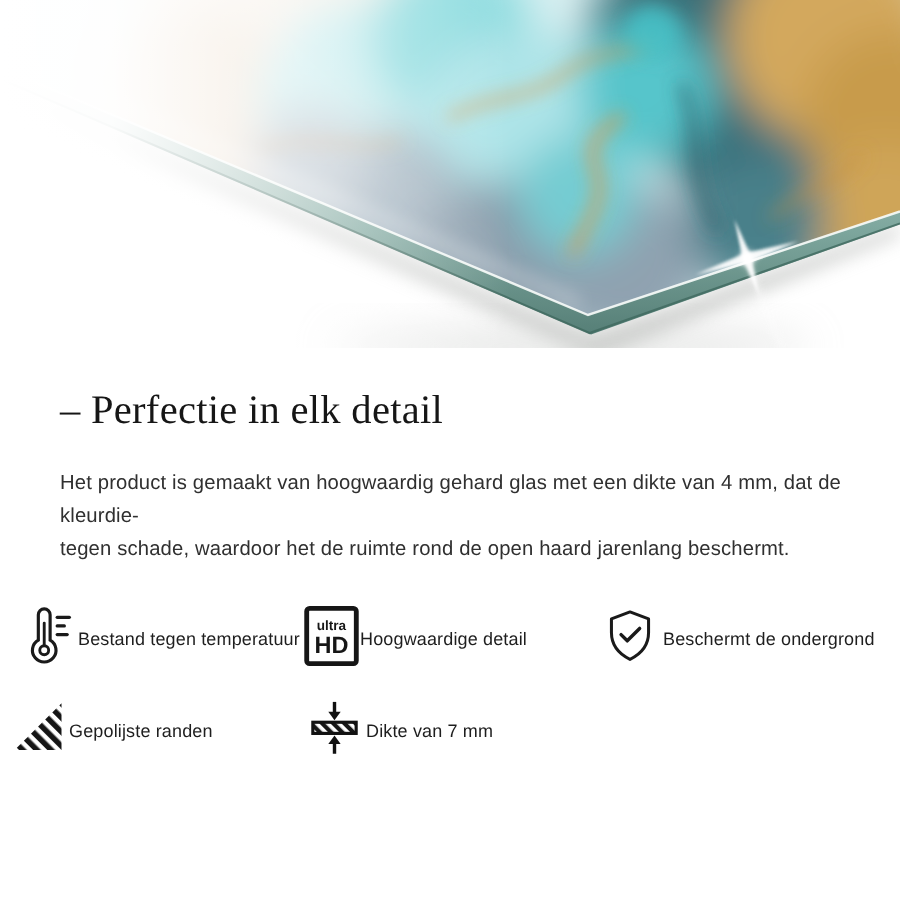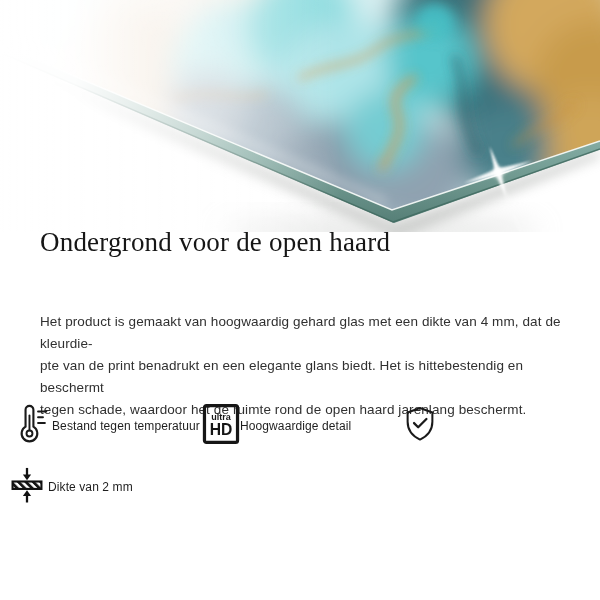--- a/index.html
+++ b/index.html
@@ -115,26 +115,26 @@
         <polygon points="0,-27 3,0 0,27 -3,0" fill="#ffffff" opacity="0.95" filter="url(#bTiny)"></polygon>
         <polygon points="-36,0 0,3.5 36,0 0,-3.5" fill="#ffffff" opacity="0.95" filter="url(#bTiny)"></polygon>
         <circle r="4.5" fill="#ffffff" filter="url(#bSm)"></circle>
         <circle r="2" fill="#ffffff"></circle>
       </g>
     </g>
   </svg>
 </div>
 
 <h1 class="heading" style="margin:0;font-weight:400;">
-  <span>Ondergrond voor de open haard</span><br>
+  <br>
+  <span>– Perfectie in elk detail</span>
 </h1>
 
 <div class="intro">
   <div>Het product is gemaakt van hoogwaardig gehard glas met een dikte van 4 mm, dat de kleurdie-</div>
-  <div>pte van de print benadrukt en een elegante glans biedt. Het is hittebestendig en beschermt</div>
   <div>tegen schade, waardoor het de ruimte rond de open haard jarenlang beschermt.</div>
 </div>
 
 <div class="features">
 
   <div class="feature">
     <div class="icon-wrap">
       <svg class="ico" width="46" height="46" viewBox="0 0 48 48">
         <g fill="none" stroke="#1a1a1a" stroke-width="2.2" stroke-linecap="round">
           <path d="M20.4,26.8 V9.2 a4.1,4.1 0 0 1 8.2,0 V26.8 a8.2,8.2 0 1 1 -8.2,0 Z"></path>
@@ -162,35 +162,49 @@
 
   <div class="feature">
     <div class="icon-wrap">
       <svg class="ico" width="44" height="44" viewBox="0 0 48 48">
         <g fill="none" stroke="#1a1a1a" stroke-linecap="round" stroke-linejoin="round">
           <path stroke-width="2.2" d="M24,6.5 L37.5,11.5 V21.5 C37.5,31.5 31,37.6 24,41 C17,37.6 10.5,31.5 10.5,21.5 V11.5 Z"></path>
           <path stroke-width="2.5" d="M17.5,23 L22,27.5 L31,18.5"></path>
         </g>
       </svg>
     </div>
-  </div>
-
-
+    <div class="feature-label">Beschermt de ondergrond</div>
+  </div>
+
+
+  <div class="feature">
+    <div class="icon-wrap">
+      <svg class="ico" width="40" height="40" viewBox="0 0 48 48">
+        <defs>
+          <pattern id="patEdges" width="8" height="8" patternUnits="userSpaceOnUse" patternTransform="rotate(-45)">
+            <rect width="4.4" height="8" fill="#161616"></rect>
+          </pattern>
+        </defs>
+        <path d="M4.5,42 L42,4.5 L42,42 Z" fill="url(#patEdges)"></path>
+      </svg>
+    </div>
+    <div class="feature-label">Gepolijste randen</div>
+  </div>
 
   <div class="feature">
     <div class="icon-wrap">
       <svg class="ico" width="42" height="42" viewBox="0 0 48 48">
         <defs>
           <pattern id="patBar" width="6" height="6" patternUnits="userSpaceOnUse" patternTransform="rotate(-45)">
             <rect width="3.2" height="6" fill="#161616"></rect>
           </pattern>
         </defs>
         <rect x="7.5" y="20" width="33" height="8.5" fill="url(#patBar)" stroke="#111111" stroke-width="2.4"></rect>
         <line x1="24" y1="4.5" x2="24" y2="13" stroke="#111111" stroke-width="2.6"></line>
         <polygon points="24,18.5 19.3,12 28.7,12" fill="#111111"></polygon>
         <line x1="24" y1="44" x2="24" y2="35.5" stroke="#111111" stroke-width="2.6"></line>
         <polygon points="24,30 19.3,36.5 28.7,36.5" fill="#111111"></polygon>
       </svg>
     </div>
-    <div class="feature-label">Dikte van 2 mm</div>
+    <div class="feature-label">Dikte van 7 mm</div>
   </div>
 
 </div>
 
 </body></html>

